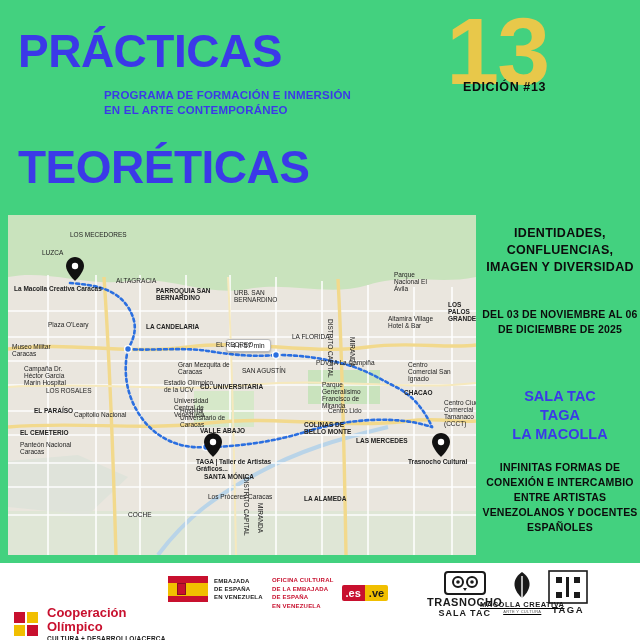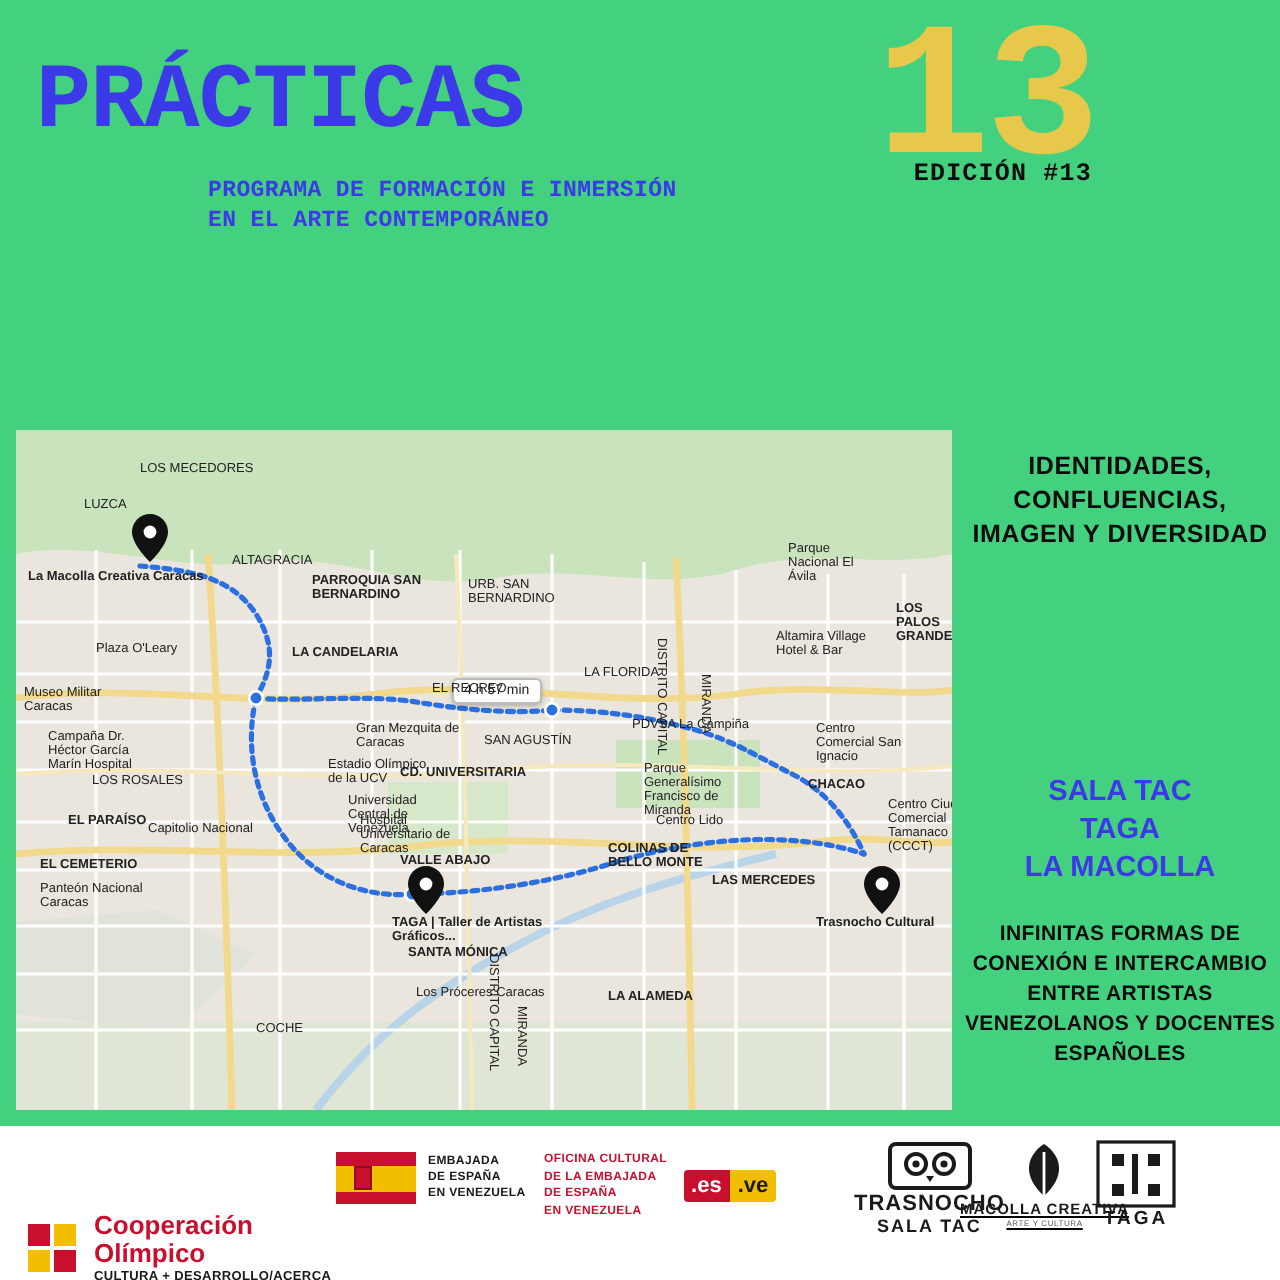--- a/index.html
+++ b/index.html
@@ -15,21 +15,21 @@
     inset: 0;
     width: 640px;
     height: 640px;
     background: #43d17f;
   }
 
   
   .top {
     position: absolute;
     left: 0; top: 0;
-    width: 560px; height: 215px; font-family: Liberation Mono, monospace;
+    width: 560px; height: 215px;
   }
   .title-main {
     position: absolute;
     left: 18px; top: 22px;
     color: #3b39e8;
     font-weight: bold;
     font-size: 46px;
     line-height: 58px;
     letter-spacing: -0.5px;
     text-transform: uppercase;
@@ -226,20 +226,21 @@
 
   .stack { display: flex; flex-direction: column; }
 </style>
 </head>
 <body>
 
 <div class="poster">
 
   <div class="top">
     <div class="title-main title-line1">PRÁCTICAS</div>
+    <div class="title-main title-line3">TEORÉTICAS</div>
     <div class="subtitle">PROGRAMA DE FORMACIÓN E INMERSIÓN EN EL ARTE CONTEMPORÁNEO</div>
     <div class="big13">13</div>
     <div class="edicion">EDICIÓN #13</div>
   </div>
 
   <div class="map-wrap">
     <svg class="map-svg" viewBox="0 0 468 340">
       <rect x="0" y="0" width="468" height="340" fill="#eae6de"></rect>
 
       <path d="M0,0 L468,0 L468,62 C430,70 400,58 360,70 C320,82 280,66 240,74 C200,82 160,60 120,66 C80,72 40,54 0,62 Z" fill="#c9e3bd"></path>
@@ -362,20 +363,21 @@
     <div class="maplabel" style="left:196px; top:258px; font-weight:bold;">SANTA MÓNICA</div>
     <div class="maplabel" style="left:200px; top:278px;">Los Próceres Caracas</div>
     <div class="maplabel" style="left:296px; top:280px; font-weight:bold;">LA ALAMEDA</div>
     <div class="maplabel" style="left:242px; top:262px; transform:rotate(90deg); transform-origin:left top;">DISTRITO CAPITAL</div>
     <div class="maplabel" style="left:256px; top:288px; transform:rotate(90deg); transform-origin:left top;">MIRANDA</div>
     <div class="maplabel" style="left:120px; top:296px;">COCHE</div>
   </div>
 
   <div class="right-col">
     <div class="ident">IDENTIDADES, CONFLUENCIAS, IMAGEN Y DIVERSIDAD</div>
+    <div class="dates">DEL 03 DE NOVIEMBRE AL 06 DE DICIEMBRE DE 2025</div>
     <div class="venues">
       <div>SALA TAC</div>
       <div>TAGA</div>
       <div>LA MACOLLA</div>
     </div>
     <div class="infinitas">INFINITAS FORMAS DE CONEXIÓN E INTERCAMBIO ENTRE ARTISTAS VENEZOLANOS Y DOCENTES ESPAÑOLES</div>
   </div>
 
   <div class="footer"></div>
 

